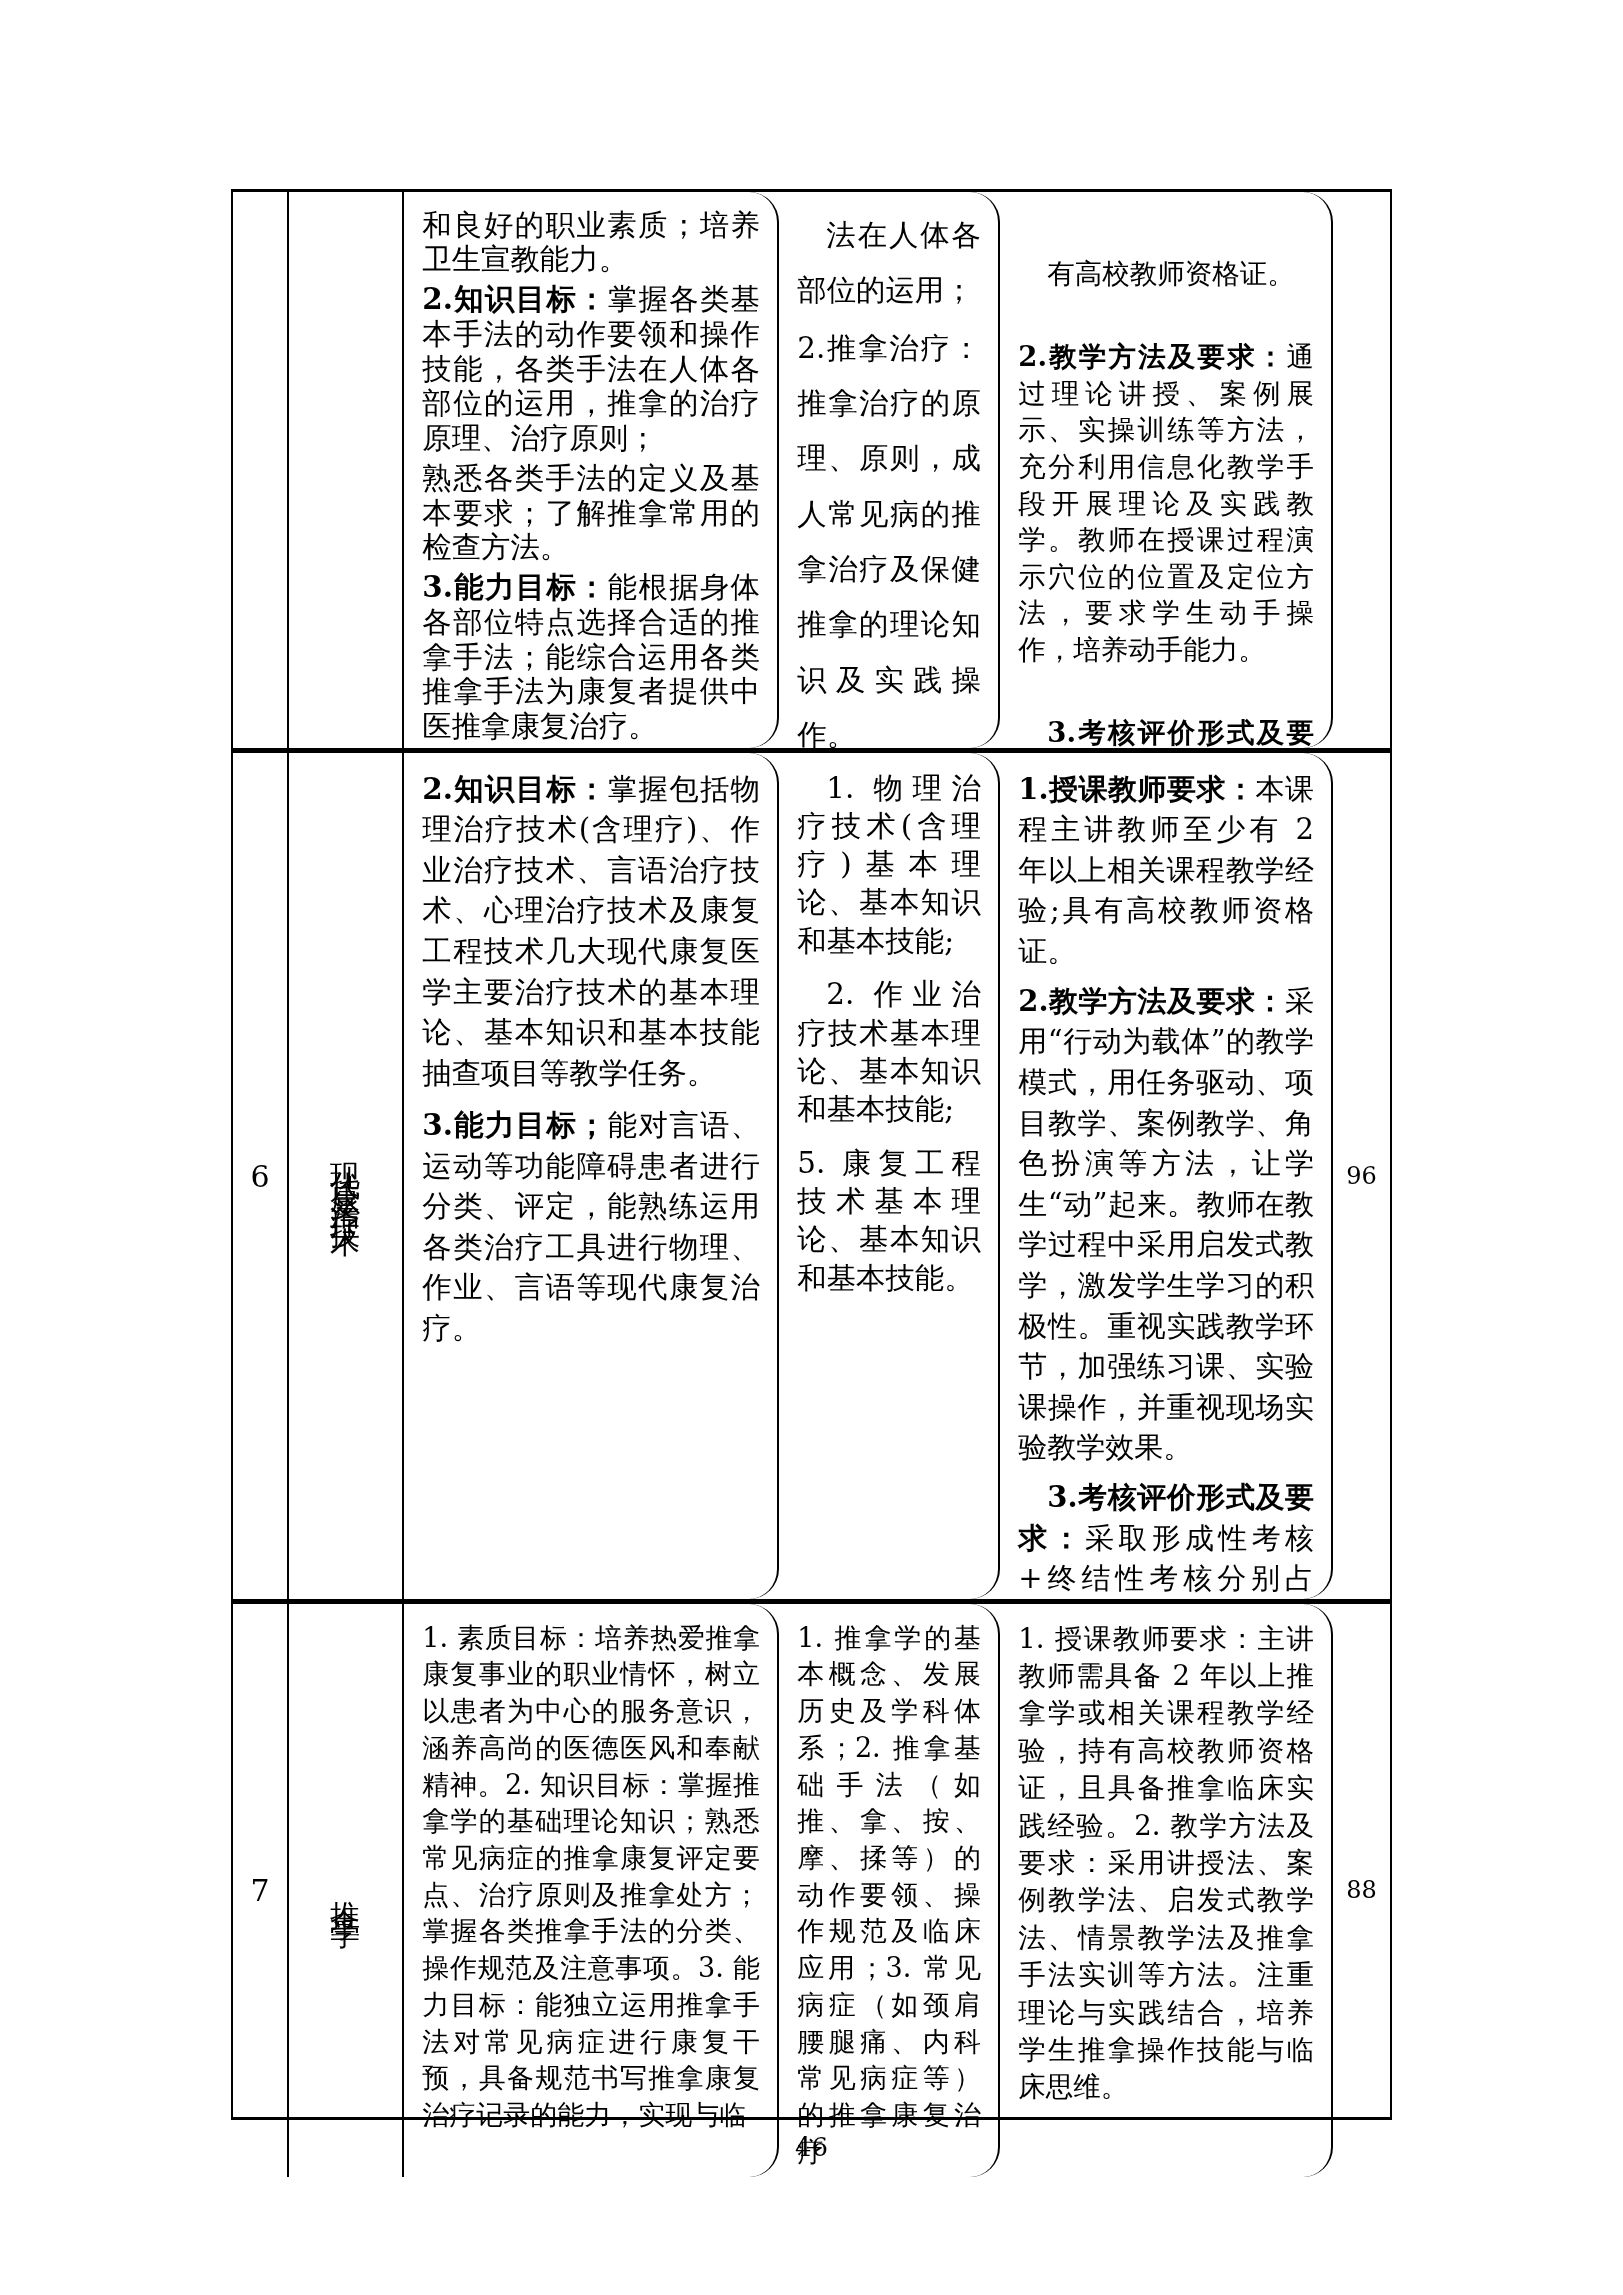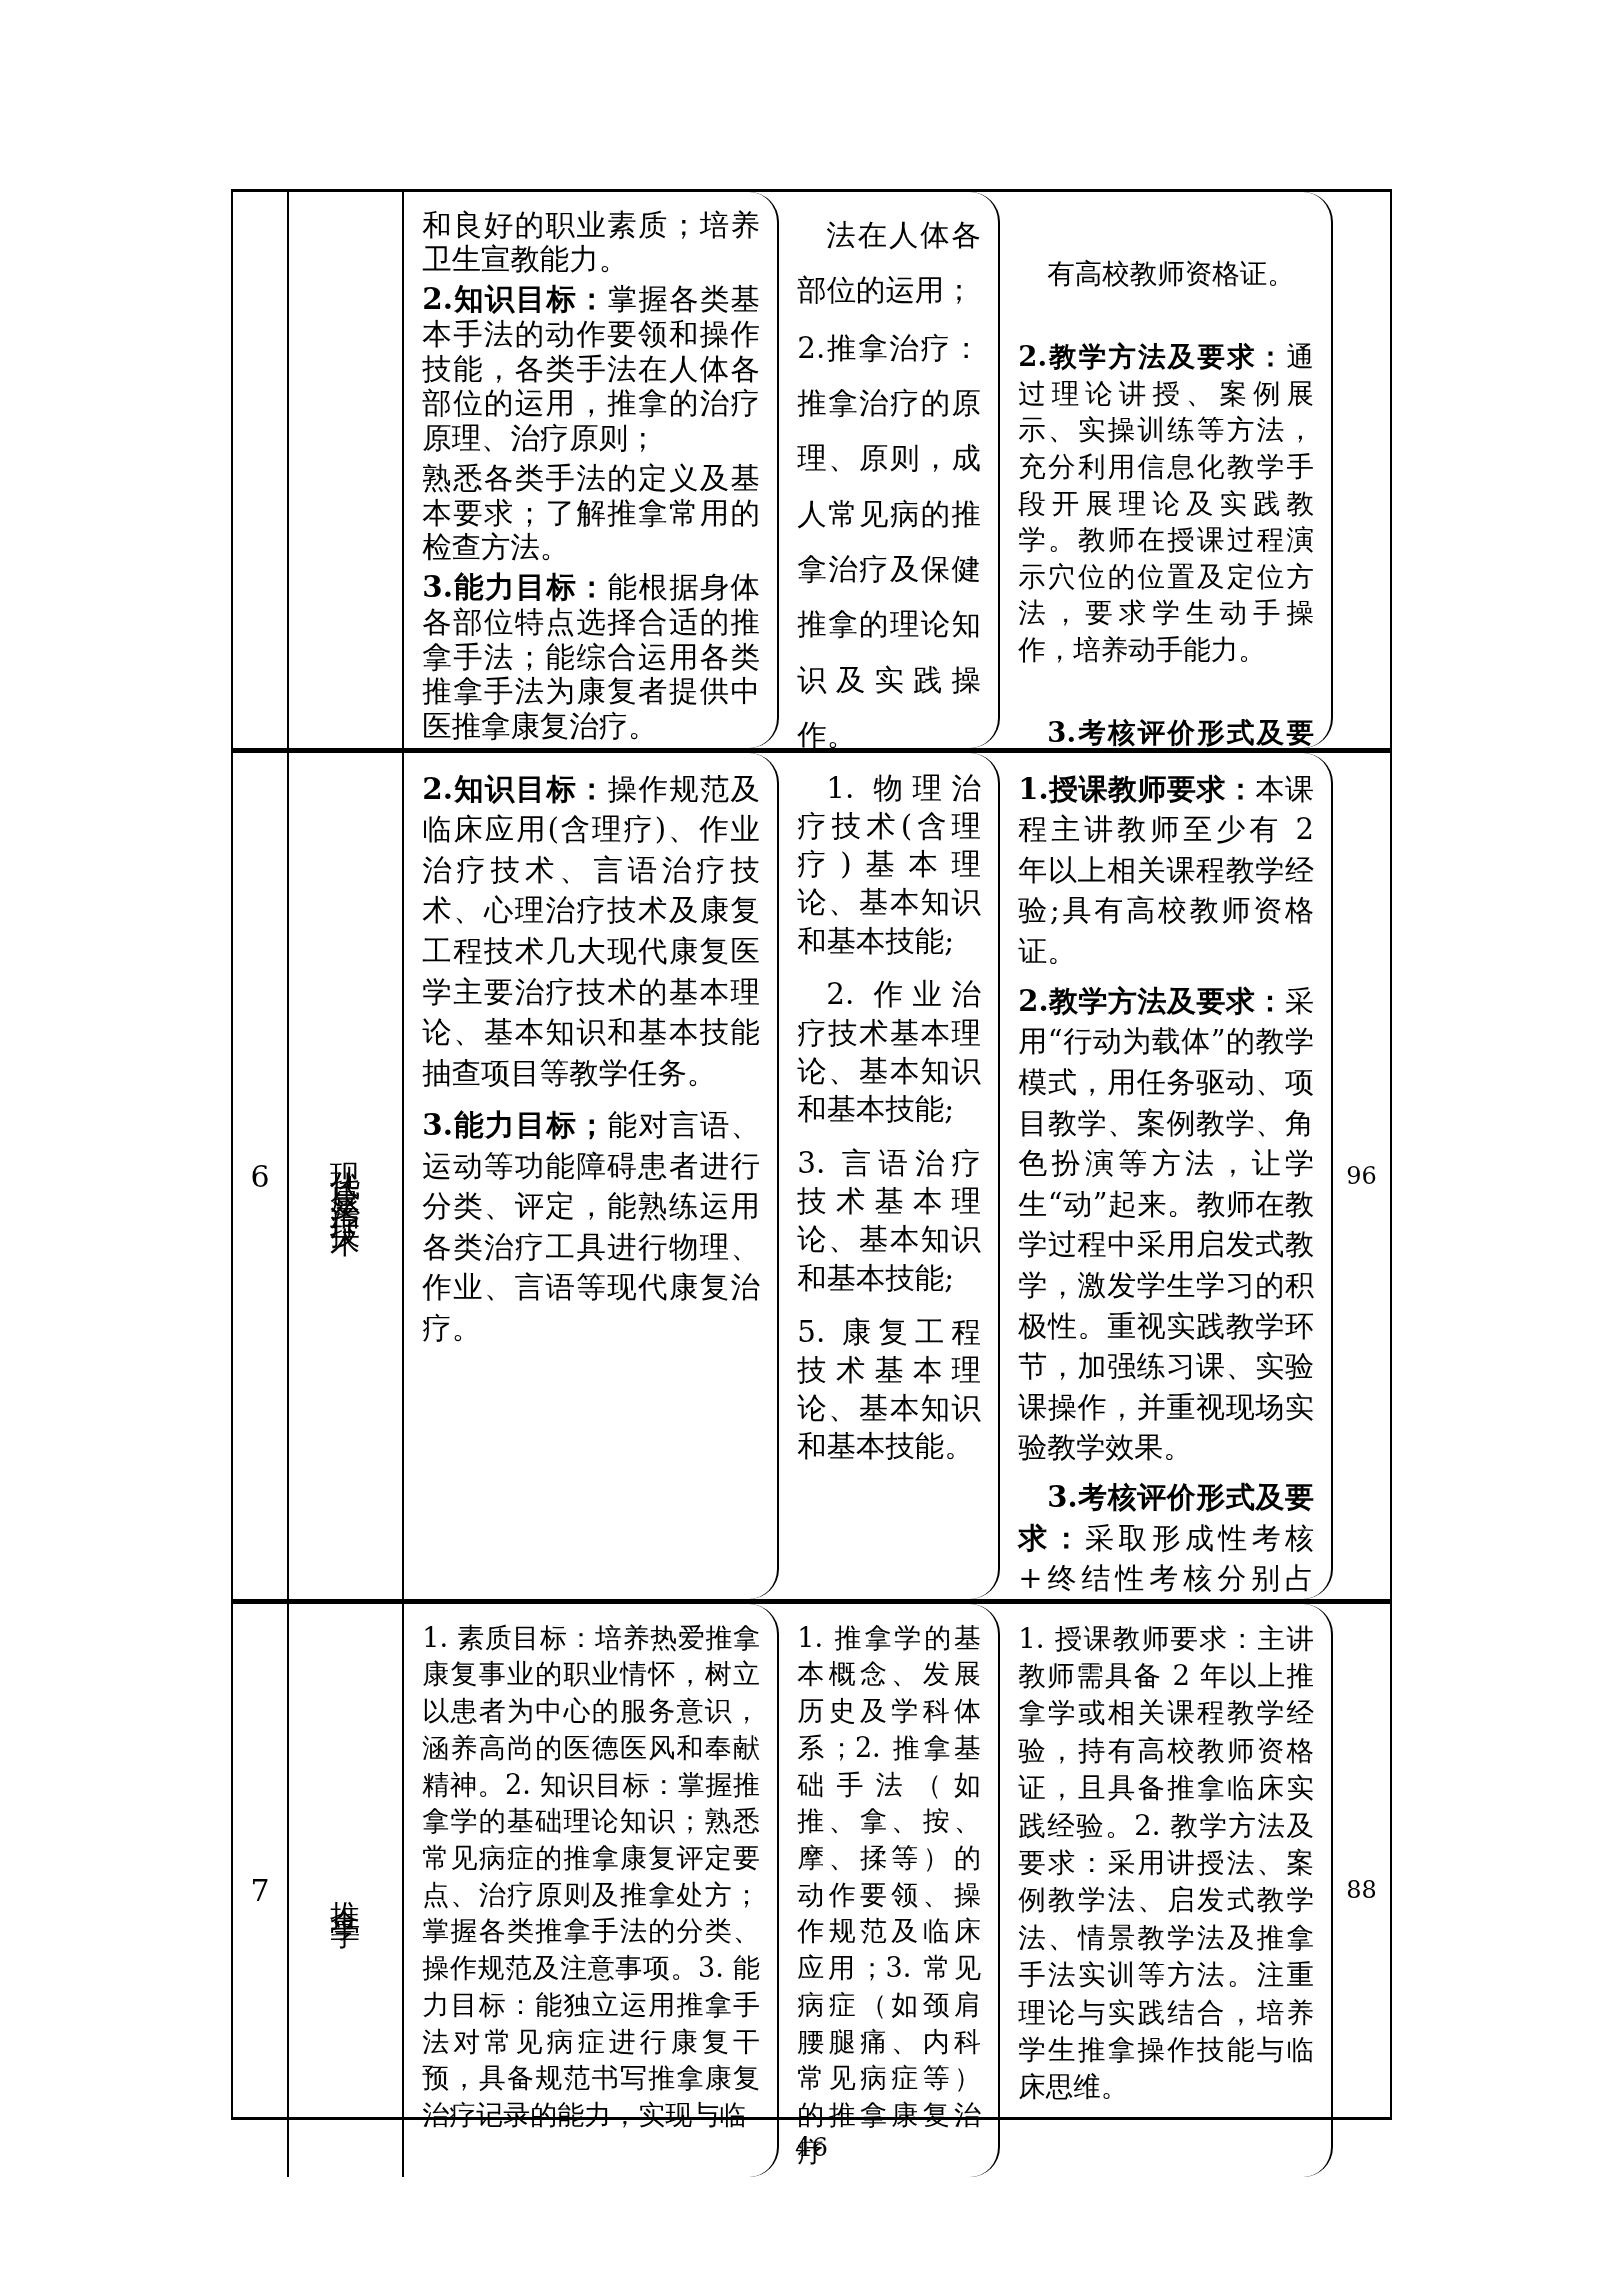--- a/index.html
+++ b/index.html
@@ -83,27 +83,26 @@
         </div>
       <div class="cell c-hours"></div>
     </div>
 
     <div class="trow r1">
       <div class="cell c-num">6</div>
       <div class="cell c-course">
         <span class="vtext">现代康复治疗技术</span>
       </div>
       <div class="cell c-obj rich">
-          <p><b>2.知识目标：</b><span>操作规范及临床应用(含理疗)、作业治疗技术、言语治疗技术、心理治疗技术及康复工程技术几大现代康复医学主要治疗技术的基本理论、基本知识和基本技能抽查项目等教学任务。</span></p>
+          <p><b>2.知识目标：</b><span>掌握包括物理治疗技术(含理疗)、作业治疗技术、言语治疗技术、心理治疗技术及康复工程技术几大现代康复医学主要治疗技术的基本理论、基本知识和基本技能抽查项目等教学任务。</span></p>
           <p><b>3.能力目标；</b><span>能对言语、运动等功能障碍患者进行分类、评定，能熟练运用各类治疗工具进行物理、作业、言语等现代康复治疗。</span></p>
         </div>
       <div class="cell c-content rich">
           <p class="indent"><span>1. 物理治疗技术(含理疗)基本理论、基本知识和基本技能;</span></p>
           <p class="indent"><span>2. 作业治疗技术基本理论、基本知识和基本技能;</span></p>
-          <p><span>3. 言语治疗技术基本理论、基本知识和基本技能;</span></p>
           <p><span>5. 康复工程技术基本理论、基本知识和基本技能。</span></p>
         </div>
       <div class="cell c-teach rich">
           <p><b>1.授课教师要求：</b><span>本课程主讲教师至少有 2 年以上相关课程教学经验;具有高校教师资格证。</span></p>
           <p><b>2.教学方法及要求：</b><span>采用“行动为载体”的教学模式，用任务驱动、项目教学、案例教学、角色扮演等方法，让学生“动”起来。教师在教学过程中采用启发式教学，激发学生学习的积极性。重视实践教学环节，加强练习课、实验课操作，并重视现场实验教学效果。</span></p>
           <p class="indent"><b>3.考核评价形式及要求：</b><span>采取形成性考核+终结性考核分别占 40%和 60%权重比的形式进行课程考核与评价。</span></p>
         </div>
       <div class="cell c-hours">96</div>
     </div>
 

